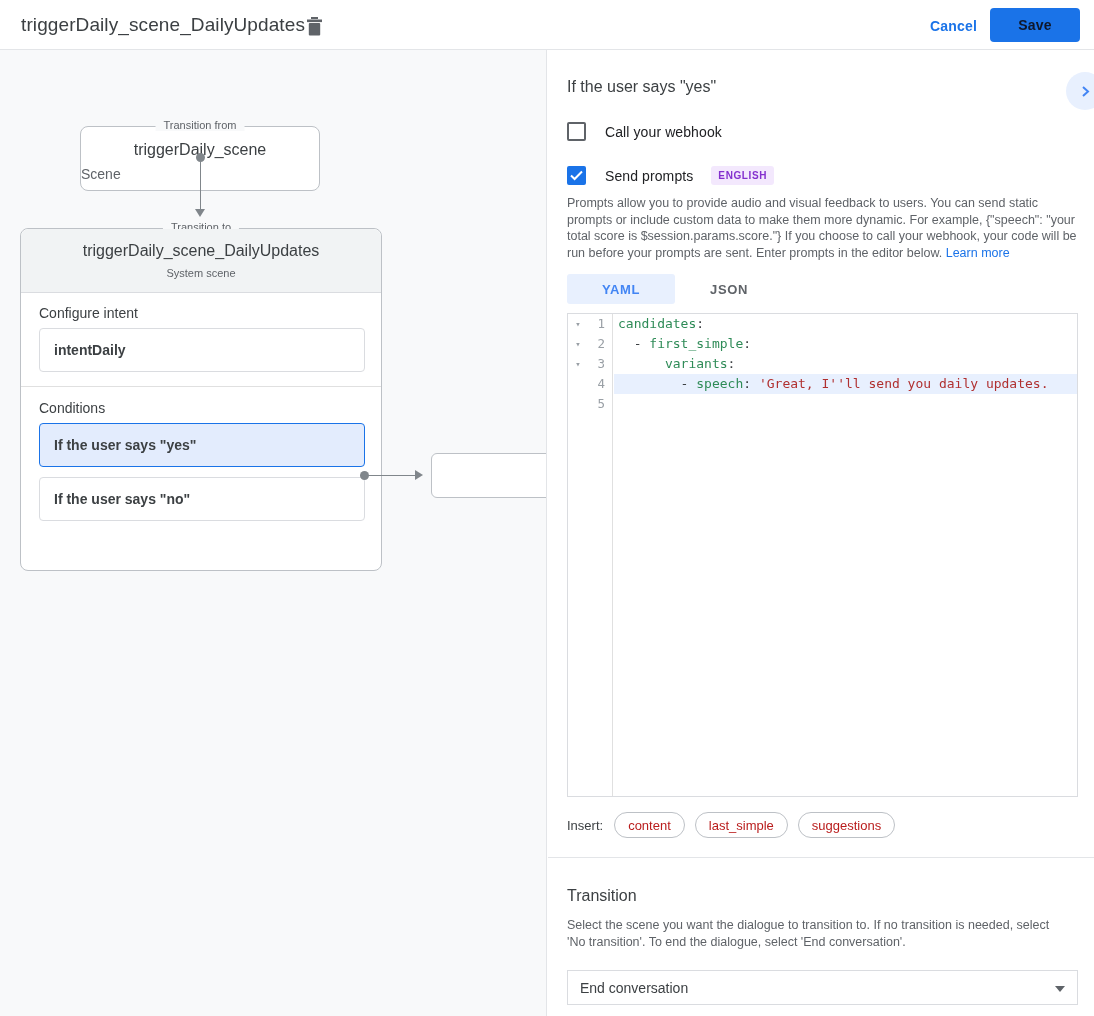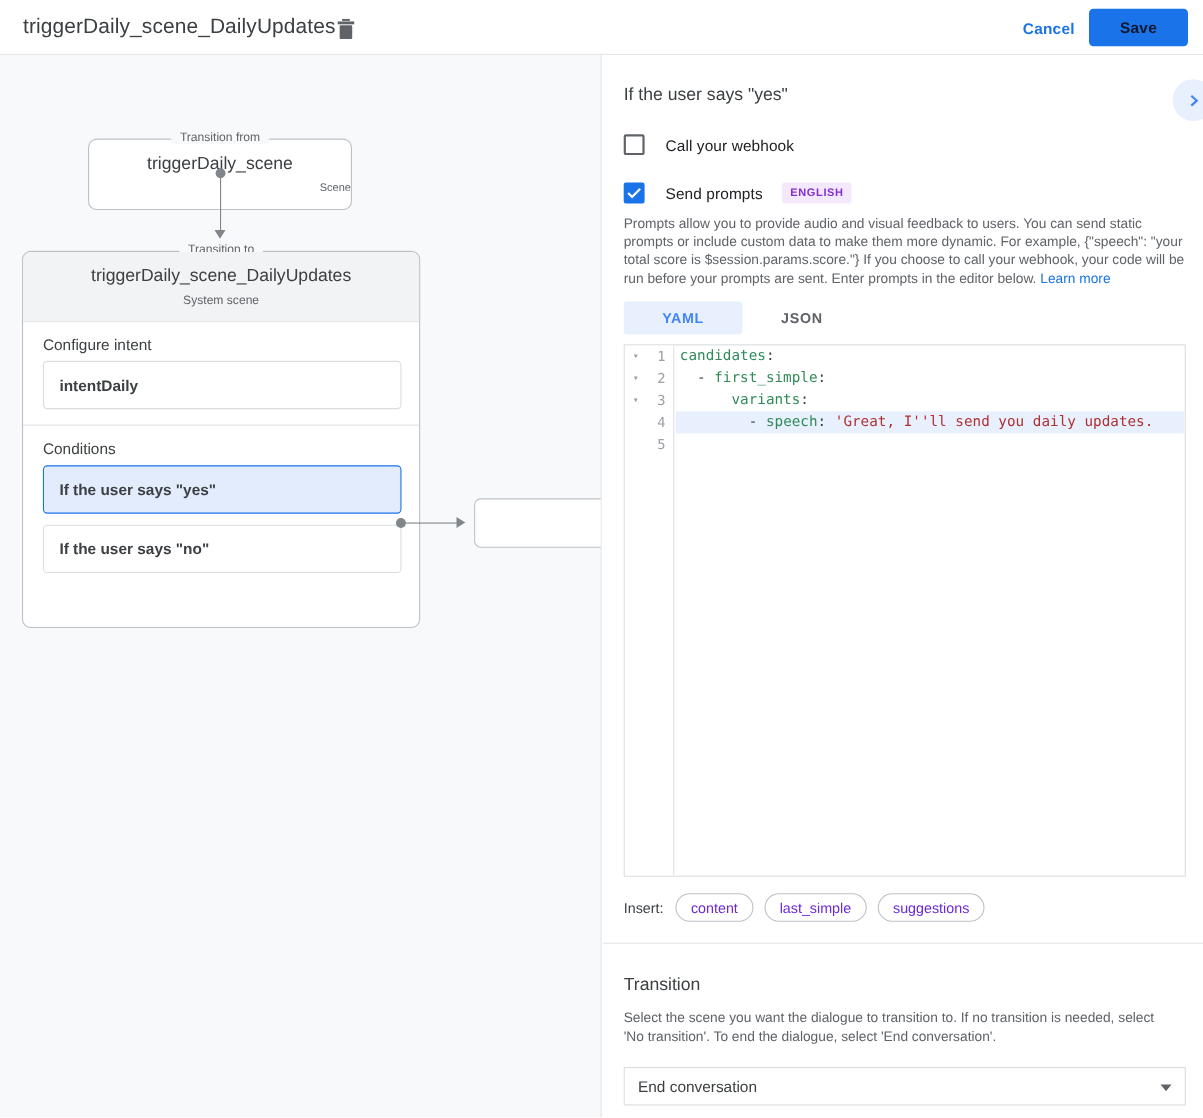--- a/index.html
+++ b/index.html
@@ -55,22 +55,22 @@
     white-space:nowrap;
   }
 
   
   #node-from { left:80px; top:28px; width:240px; height:65px;margin-top:48px; }
   #node-from .node-title {
     position:absolute; left:0; right:0; top:14px; text-align:center;
     font-size:16px; color:#3c4043;
   }
   #node-from .node-sub {
-    position:absolute; left:0; right:0; top:39px; text-align:right;
-    font-size:10px; color:#5f6368;
+    position:absolute; left:0; right:0; top:39px; text-align:left;
+    font-size:14px; color:#5f6368;
   }
 
   
   .conn-dot {
     position:absolute; width:9px; height:9px; border-radius:50%;
     background:#80868b;
   }
   .conn-line-v {
     position:absolute; width:1px; background:#80868b;
   }
@@ -202,21 +202,21 @@
   .k { color:#2e8b57; }
   .s { color:#b03030; }
   .p { color:#3c4043; }
 
   
   .insert-row { position:absolute; left:566px; top:812px; display:flex; align-items:center; }
   .insert-label { font-size:13px; color:#3c4043; margin-right:11px; }
   .chip {
     border:1px solid #bdc1c6; border-radius:14px; height:26px;
     padding:0 13px; display:flex; align-items:center;
-    font-size:13px; color:#6d28d9; margin-right:10px; cursor:pointer;
+    font-size:13px; color:#b91c1c; margin-right:10px; cursor:pointer;
     background:#fff;
   }
 
   .divider {
     position:absolute; left:540px; top:857px; width:554px; height:1px;
     background:#e3e5e8;
   }
 
   .trans-title { position:absolute; left:566px; top:887px; font-size:16px; color:#3c4043; }
   .trans-desc {

